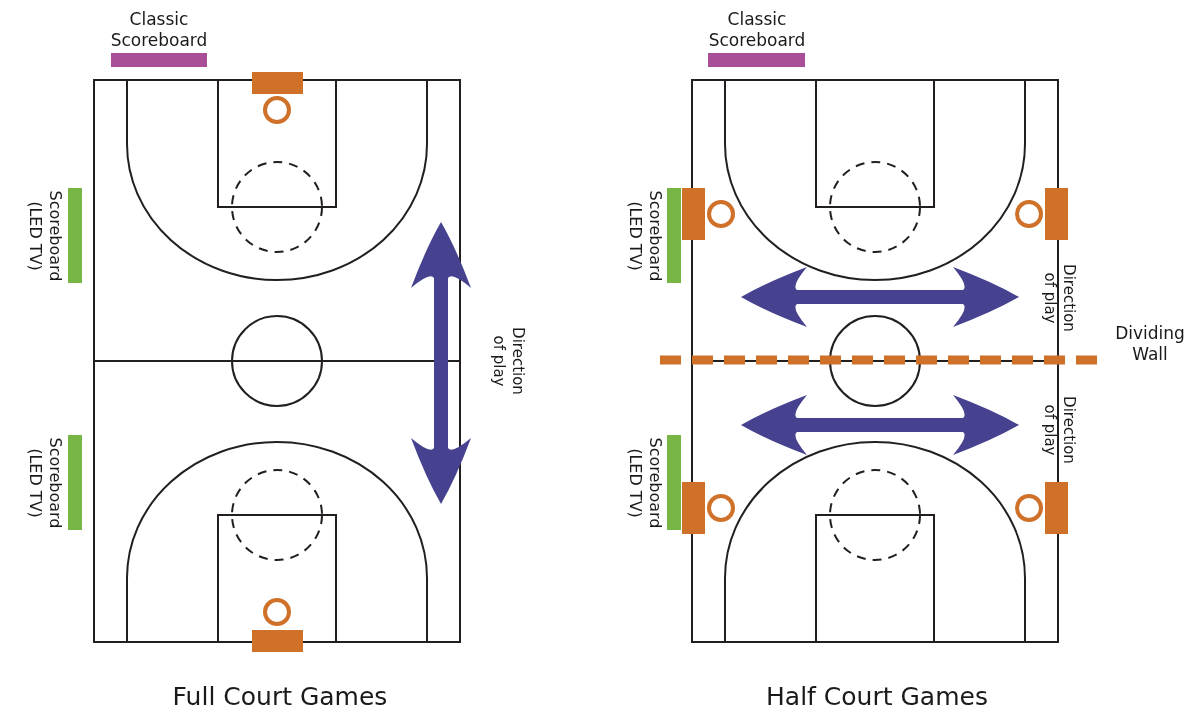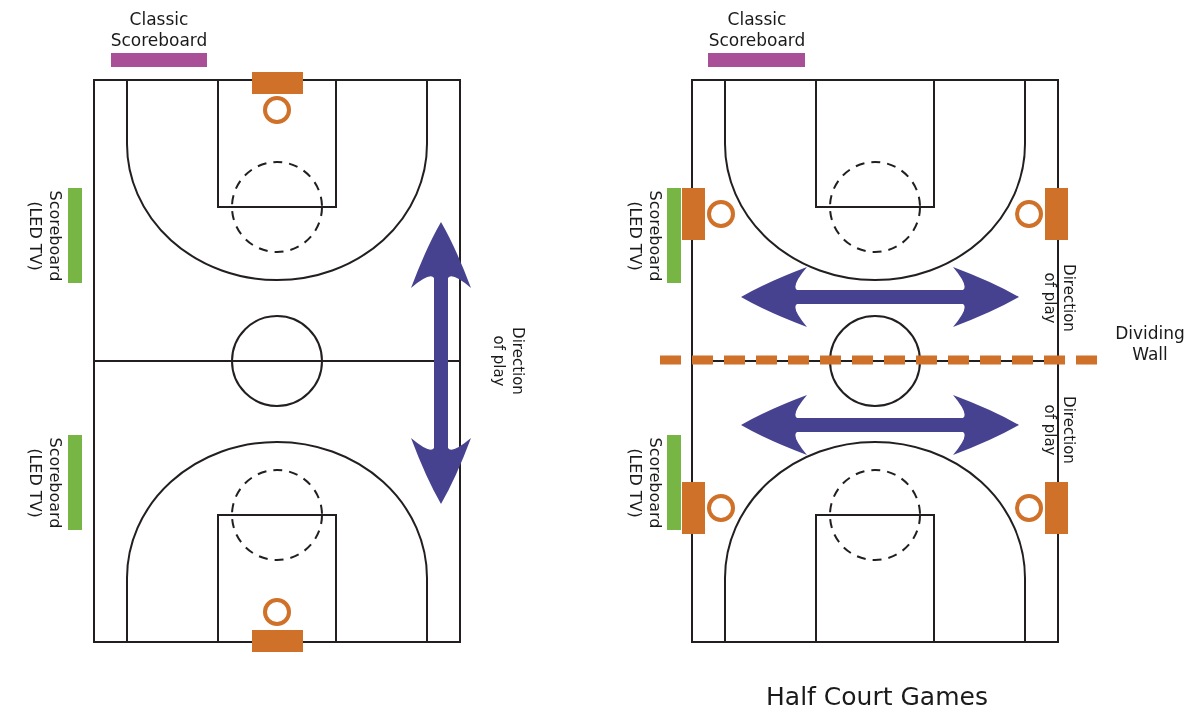--- a/index.html
+++ b/index.html
@@ -117,14 +117,15 @@
   <div class="lbl rot f15" style="left:508px;top:361px;">Direction
 of play</div>
   <div class="lbl rot f15" style="left:1059px;top:298px;">Direction
 of play</div>
   <div class="lbl rot f15" style="left:1059px;top:430px;">Direction
 of play</div>
 
   <div class="lbl f17" style="left:1150px;top:344px;">Dividing
 Wall</div>
 
+  <div class="lbl title" style="left:280px;top:696px;">Full Court Games</div>
   <div class="lbl title" style="left:877px;top:696px;">Half Court Games</div>
 </div>
 
 </body></html>

